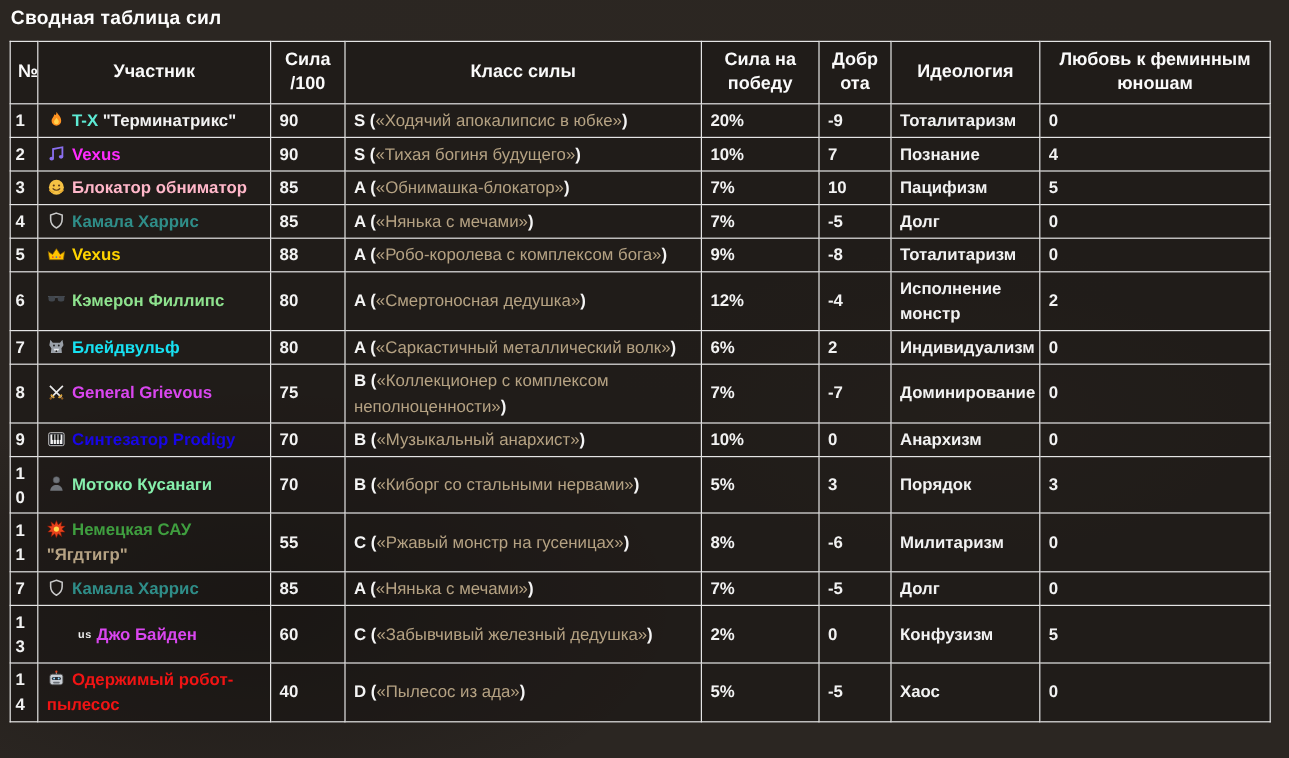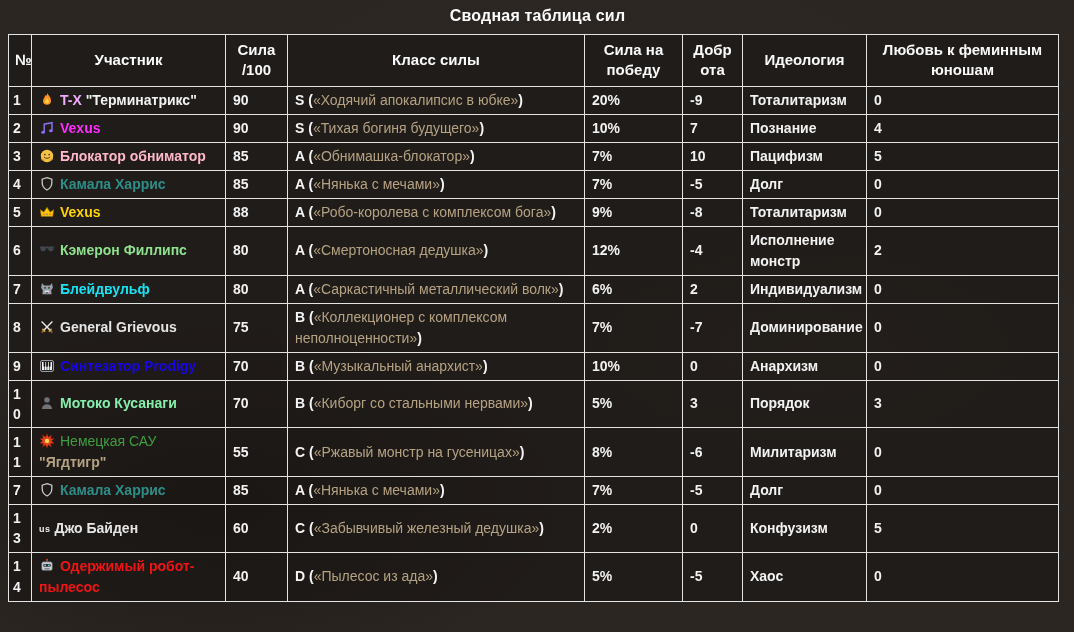--- a/index.html
+++ b/index.html
@@ -14,21 +14,20 @@
     color: #f2f2f2;
     padding: 5px 8px 0 8px;
     overflow: hidden;
   }
   .page-title {
     font-size: 16px;
     font-weight: 700;
     color: #fdfdfd;
     margin: 2px 0 9px 1px;
     letter-spacing: .2px;
-    text-align: center;
   }
   table.forces {
     border-collapse: collapse;
     table-layout: fixed;
     width: 1050px;
   }
   th, td {
     border: 1px solid #e4e4e4;
     vertical-align: middle;
     background: rgba(23,20,18,.55);
@@ -58,23 +57,24 @@
   }
   td .icon svg { display: block; }
   .txt-icon {
     font-size: 9px;
     font-weight: 700;
     color: #f0f0f0;
     display: inline-block;
     margin-right: 4px;
     vertical-align: 1px;
     letter-spacing: .5px;
+    margin-left: 26px;
   }
   .name-seg { font-weight: 700; }
-  .name-seg.regular { font-weight: 400; }
+  .name-seg.regular { font-weight: 700; }
   .grade { font-weight: 700; color: #f5f5f5; }
   .quote { font-weight: 400; color: var(--quote-color, #b5a283); }
 </style>
 </head>
 <body>
 
 <div class="page-title">Сводная таблица сил</div>
 
 <table class="forces">
   <colgroup>
@@ -98,21 +98,21 @@
         <th>Идеология</th>
         <th>Любовь к феминным юношам</th>
       </tr>
     </thead>
   <tbody id="body-rows">
       <tr>
         <td class="col-num">1</td>
         <td><span class="icon"><svg width="16" height="16" viewBox="0 0 16 16" xmlns="http://www.w3.org/2000/svg">
               <path d="M8.2 1.1C9.4 3.8 12 5 12 8.8a4 4 0 0 1-8 0c0-2.4 2.3-3.4 2-5.6 1.1.6 1.8 1.5 2.2-2.1z" fill="#ff9220"></path>
               <path d="M8.1 6.2c.7 1.3 1.9 1.9 1.9 3.4a2 2 0 0 1-4 0c0-1.4 1.6-2 2.1-3.4z" fill="#ffd34d"></path>
-            </svg></span><span class="name-seg " style="color:#f0abfc">T-X</span> <span class="name-seg " style="color:#f2f2f2">"Терминатрикс"</span></td>
+            </svg></span><span class="name-seg " style="color:#5eead4">T-X</span> <span class="name-seg " style="color:#f2f2f2">"Терминатрикс"</span></td>
         <td>90</td>
         <td><span class="grade">S (</span><span class="quote">«Ходячий апокалипсис в юбке»</span><span class="grade">)</span></td>
         <td>20%</td>
         <td>-9</td>
         <td>Тоталитаризм</td>
         <td>0</td>
       </tr>
       <tr>
         <td class="col-num">2</td>
         <td><span class="icon"><svg width="16" height="16" viewBox="0 0 16 16" xmlns="http://www.w3.org/2000/svg">
@@ -200,21 +200,21 @@
         <td>2</td>
         <td>Индивидуализм</td>
         <td>0</td>
       </tr>
       <tr>
         <td class="col-num">8</td>
         <td><span class="icon"><svg width="16" height="16" viewBox="0 0 16 16" xmlns="http://www.w3.org/2000/svg">
               <path d="M2.6 2.6 12.2 12.2M13.4 2.6 3.8 12.2" stroke="#e9e9e9" stroke-width="1.4"></path>
               <path d="M9.8 12.6l2.8-2.8M3.4 9.8l2.8 2.8" stroke="#d9a33b" stroke-width="1.5"></path>
               <path d="M12 12.2l1.4 1.4M4 12.2l-1.4 1.4" stroke="#8a5a20" stroke-width="1.8"></path>
-            </svg></span><span class="name-seg " style="color:#e5e5e5">General Grievous</span></td>
+            </svg></span><span class="name-seg " style="color:#d946ef">General Grievous</span></td>
         <td>75</td>
         <td><span class="grade">B (</span><span class="quote">«Коллекционер с комплексом неполноценности»</span><span class="grade">)</span></td>
         <td>7%</td>
         <td>-7</td>
         <td>Доминирование</td>
         <td>0</td>
       </tr>
       <tr>
         <td class="col-num">9</td>
         <td><span class="icon"><svg width="16" height="16" viewBox="0 0 16 16" xmlns="http://www.w3.org/2000/svg">
@@ -265,21 +265,21 @@
             </svg></span><span class="name-seg " style="color:#2f8d88">Камала Харрис</span></td>
         <td>85</td>
         <td><span class="grade">A (</span><span class="quote">«Нянька с мечами»</span><span class="grade">)</span></td>
         <td>7%</td>
         <td>-5</td>
         <td>Долг</td>
         <td>0</td>
       </tr>
       <tr>
         <td class="col-num">13</td>
-        <td><span class="txt-icon">us</span><span class="name-seg " style="color:#e5e5e5">Джо Байден</span></td>
+        <td><span class="txt-icon">us</span><span class="name-seg " style="color:#d946ef">Джо Байден</span></td>
         <td>60</td>
         <td><span class="grade">C (</span><span class="quote">«Забывчивый железный дедушка»</span><span class="grade">)</span></td>
         <td>2%</td>
         <td>0</td>
         <td>Конфузизм</td>
         <td>5</td>
       </tr>
       <tr>
         <td class="col-num">14</td>
         <td><span class="icon"><svg width="16" height="16" viewBox="0 0 16 16" xmlns="http://www.w3.org/2000/svg">

